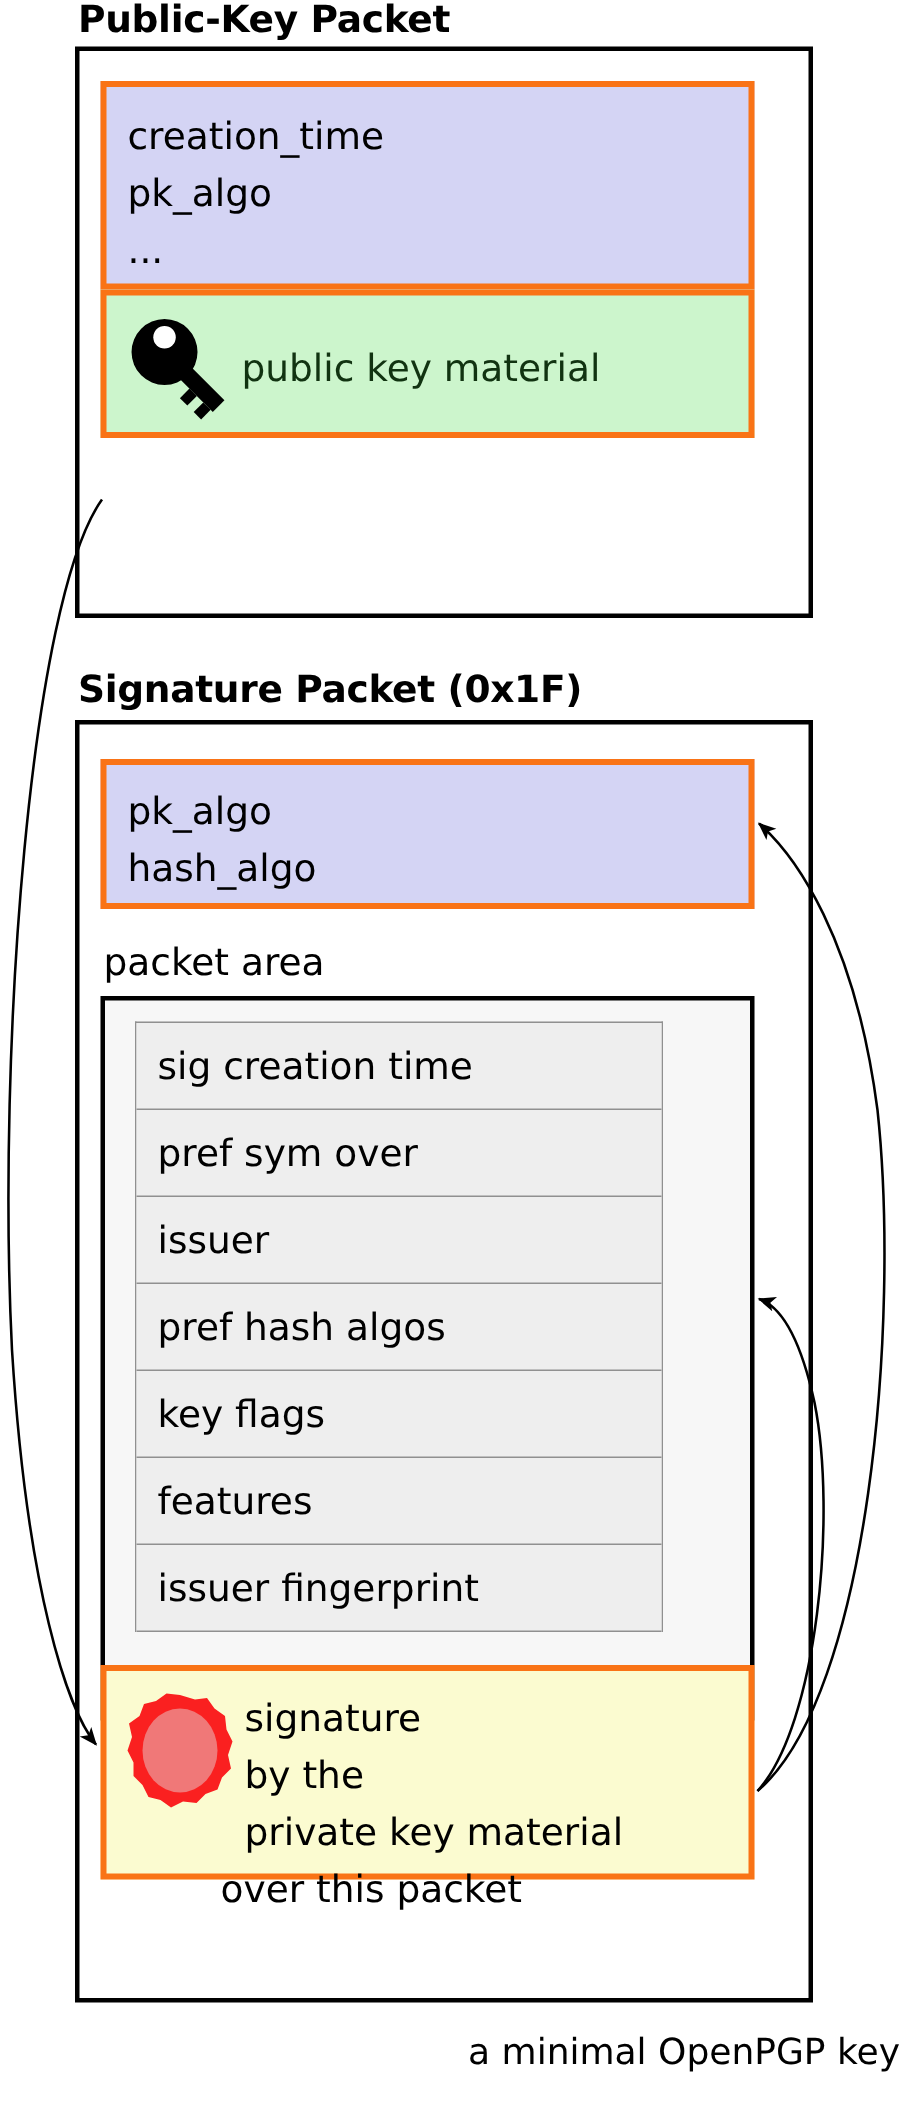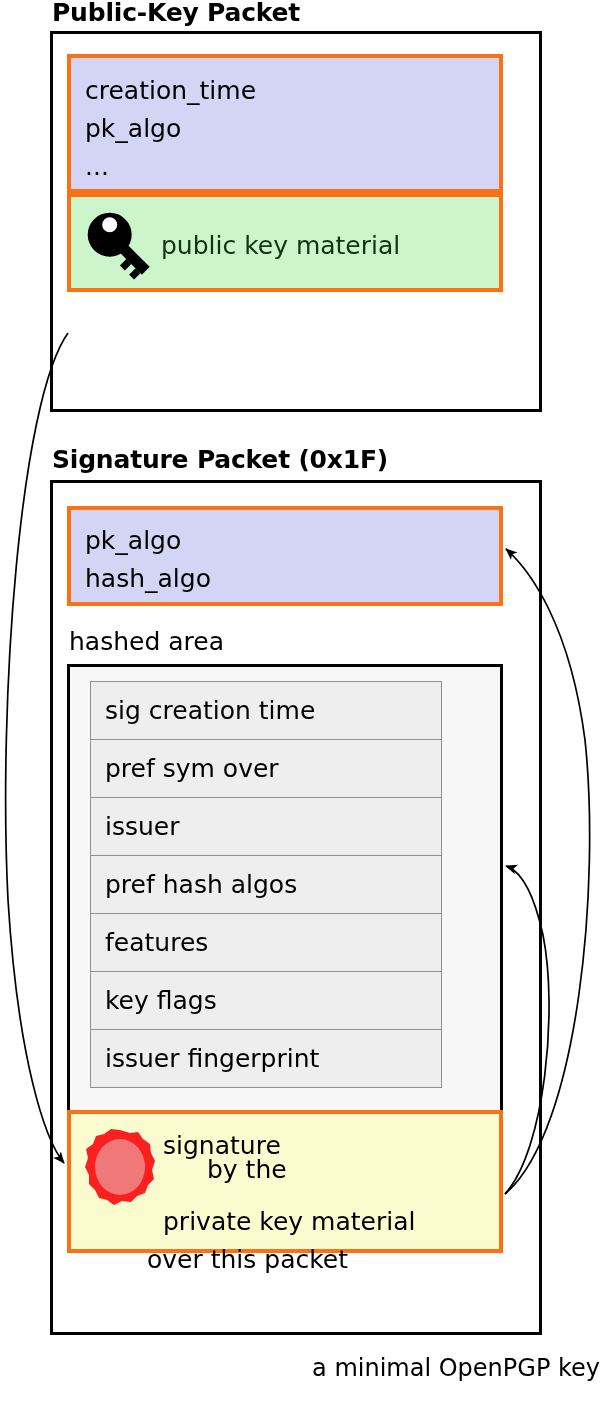--- a/index.html
+++ b/index.html
@@ -138,60 +138,60 @@
 
   <div class="packet-title" style="left:52px; top:447px;">Signature Packet (0x1F)</div>
 
   <div class="packet-outer" style="left:50px; top:480px; width:492px; height:855px;"></div>
 
   <div class="field-box purple" style="left:67px; top:506px; width:436px; height:100px;">
     <span class="txt" style="left:14px; top:12px;">pk_algo</span>
     <span class="txt" style="left:14px; top:50px;">hash_algo</span>
   </div>
 
-  <div class="hashed-label" style="left:69px; top:629px;">hashed area</div>
+  <div class="hashed-label" style="left:69px; top:629px;">packet area</div>
 
   <div class="hashed-box" style="left:67px; top:664px; width:436px; height:483px;">
     <div class="sub-list" style="left:20px; top:14px; width:352px;">
       <div class="sub-row">
           <span>sig creation time</span>
         </div>
       <div class="sub-row">
           <span>pref sym over</span>
         </div>
       <div class="sub-row">
           <span>issuer</span>
         </div>
       <div class="sub-row">
           <span>pref hash algos</span>
         </div>
       <div class="sub-row">
+          <span>key flags</span>
+        </div>
+      <div class="sub-row">
           <span>features</span>
-        </div>
-      <div class="sub-row">
-          <span>key flags</span>
         </div>
       <div class="sub-row">
           <span>issuer fingerprint</span>
         </div>
     </div>
   </div>
 
   <div class="field-box yellow" style="left:67px; top:1110px; width:436px; height:143px;">
     <span class="seal-icon" style="left:12px; top:14px;">
       <svg width="74" height="80" viewBox="0 0 74 80">
         <path d="M37 2 L47 5 L55 4 L60 11 L67 16 L68 25 L72 33 L69 42
                  L71 51 L65 57 L62 65 L54 68 L48 74 L39 73 L31 77 L24 72
                  L16 70 L12 62 L6 56 L6 47 L2 39 L5 30 L3 21 L10 16
                  L13 8 L21 6 L28 1 Z" fill="#fa2020"></path>
         <ellipse cx="37" cy="39" rx="25" ry="28" fill="#f07878"></ellipse>
       </svg>
     </span>
     <span class="txt" style="left:92px; top:13px;">signature</span>
-    <span class="txt" style="left:92px; top:37px;margin-left:44px;">by the</span>
+    <span class="txt" style="left:92px; top:51px;">by the</span>
     <span class="txt" style="left:92px; top:89px;">private key material</span>
     <span class="txt" style="left:76px; top:127px;">over this packet</span>
   </div>
 
   <svg class="overlay" viewBox="0 0 602 1406">
     <defs>
       <marker id="ah" markerWidth="14" markerHeight="14" refX="11" refY="5" orient="auto" markerUnits="userSpaceOnUse">
         <path d="M0,0 L12,5 L0,10 L3,5 Z" fill="#000000"></path>
       </marker>
     </defs>

